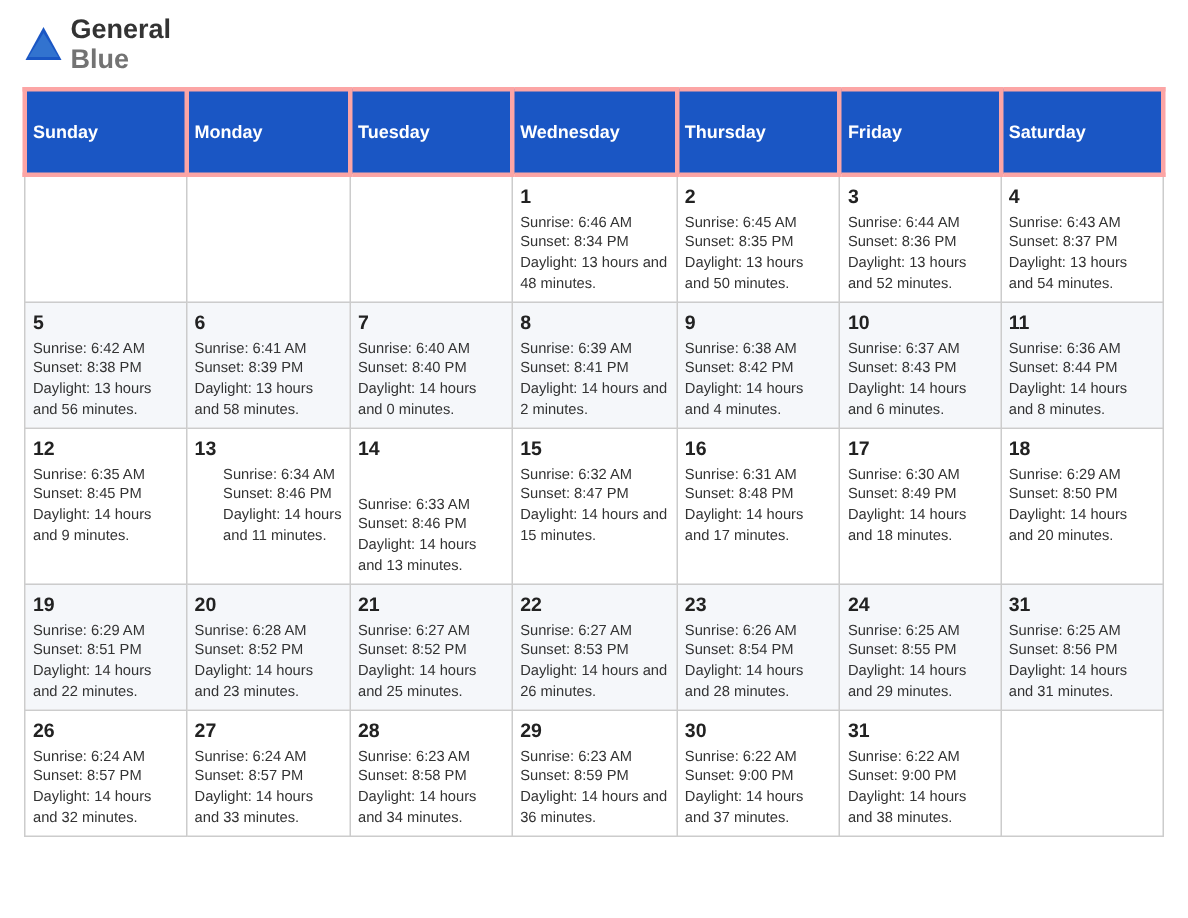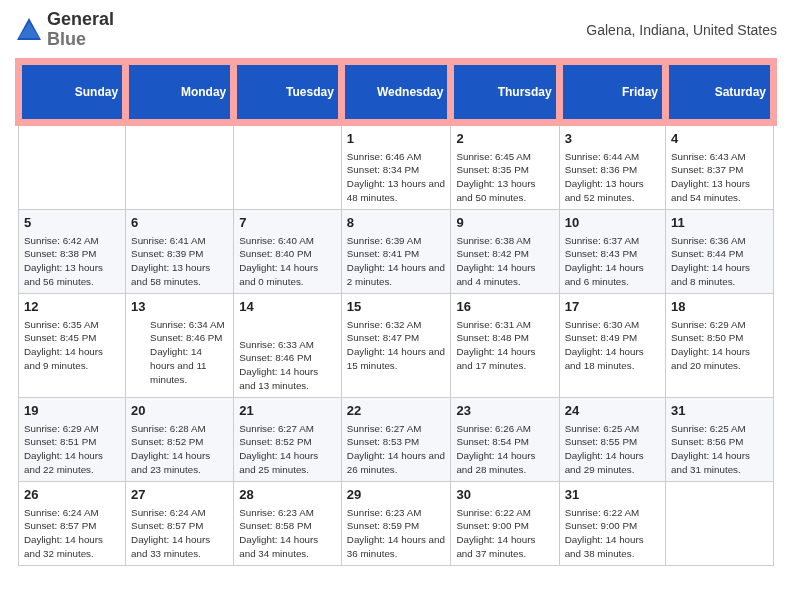--- a/index.html
+++ b/index.html
@@ -45,24 +45,24 @@
     }
     table {
       width: 100%;
       border-collapse: collapse;
       font-size: 10.5px;
     }
     thead tr th {
       background-color: #1a56c4;
       color: #fff;
       padding: 20px 4px;
-      text-align: right;
+      text-align: left;
       font-size: 12px;
       font-weight: bold;
-      border: 7px solid #fca5a5;
+      border: 3px solid #fca5a5;
     }
     tbody tr td {
       border: 1px solid #ccc;
       vertical-align: top;
       padding: 4px 5px;
       width: 113px;
       min-height: 70px;
       height: 80px;
       color: #333;
       line-height: 1.4;
@@ -94,21 +94,20 @@
     <svg class="logo-icon" viewBox="0 0 28 28" xmlns="http://www.w3.org/2000/svg">
       <polygon points="14,2 26,24 2,24" fill="#1a56c4"></polygon>
       <polygon points="14,6 24,22 4,22" fill="#4a90d9" opacity="0.5"></polygon>
     </svg>
     <div class="logo-text">
       <span class="logo-general">General</span><br>
       <span class="logo-blue">Blue</span>
     </div>
   </div>
   <div class="title-block">
-    <div class="location">Galena, Indiana, United States</div>
   </div>
 </div>
 
 <table>
   <thead>
     <tr id="weekday-header">
         <th>Sunday</th>
         <th>Monday</th>
         <th>Tuesday</th>
         <th>Wednesday</th>

